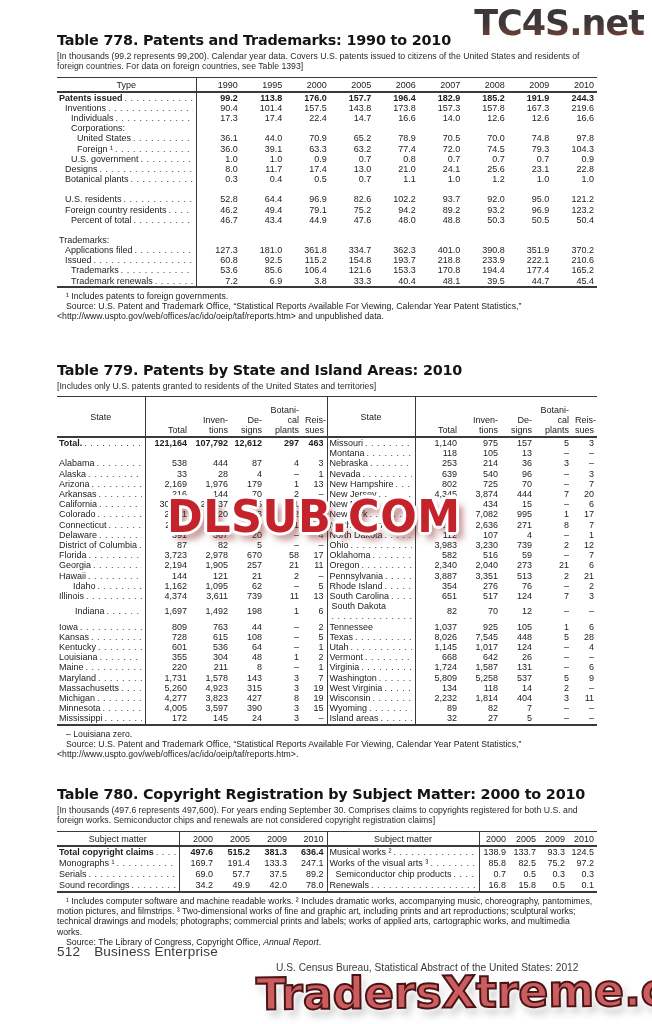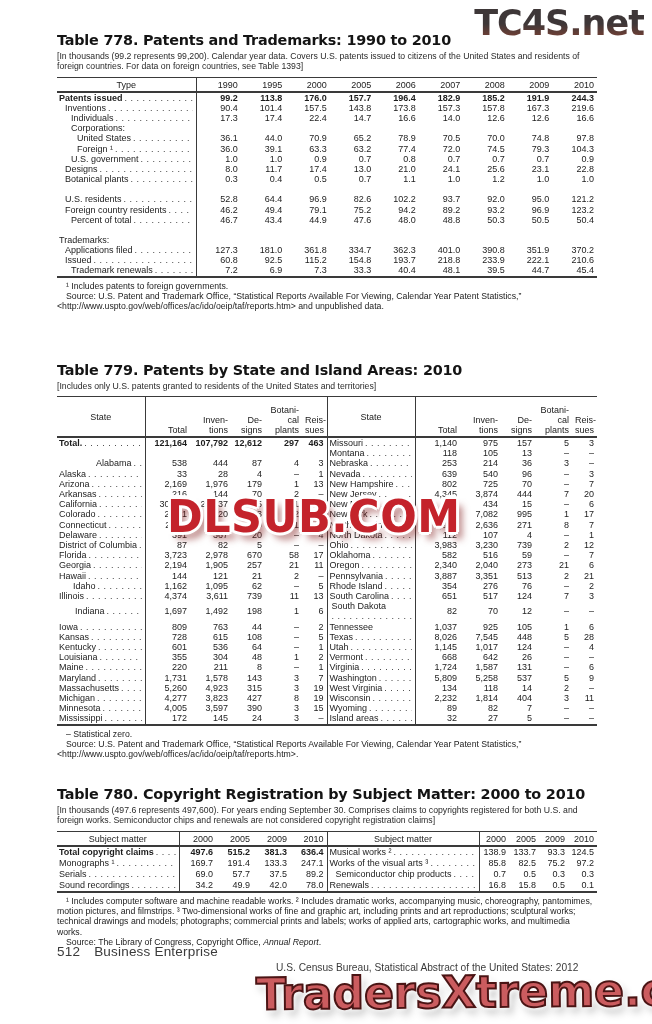--- a/index.html
+++ b/index.html
@@ -361,27 +361,44 @@
             <td class="num">154.8</td>
             <td class="num">193.7</td>
             <td class="num">218.8</td>
             <td class="num">233.9</td>
             <td class="num">222.1</td>
             <td class="num">210.6</td>
           </tr>
           <tr>
             <td class="vr">
               <div class="lbl" style="padding-left: 12px;">
+                <span class="txt">Trademarks</span>
+                <span class="dots"></span>
+              </div>
+            </td>
+            <td class="num">53.6</td>
+            <td class="num">85.6</td>
+            <td class="num">106.4</td>
+            <td class="num">121.6</td>
+            <td class="num">153.3</td>
+            <td class="num">170.8</td>
+            <td class="num">194.4</td>
+            <td class="num">177.4</td>
+            <td class="num">165.2</td>
+          </tr>
+          <tr>
+            <td class="vr">
+              <div class="lbl" style="padding-left: 12px;">
                 <span class="txt">Trademark renewals</span>
                 <span class="dots"></span>
               </div>
             </td>
             <td class="num">7.2</td>
             <td class="num">6.9</td>
-            <td class="num">7.3</td>
+            <td class="num">3.8</td>
             <td class="num">33.3</td>
             <td class="num">40.4</td>
             <td class="num">48.1</td>
             <td class="num">39.5</td>
             <td class="num">44.7</td>
             <td class="num">45.4</td>
           </tr>
         </tbody>
     </table>
     <div class="fnblock">
@@ -477,21 +494,21 @@
               </div>
             </td>
             <td class="num">118</td>
             <td class="num">105</td>
             <td class="num">13</td>
             <td class="num">–</td>
             <td class="num">–</td>
           </tr>
           <tr>
             <td class="vr">
-              <div class="lbl" style="padding-left: 0px; margin-left: 37px;">
+              <div class="lbl" style="padding-left: 0px;">
                 <span class="txt">Alabama</span>
                 <span class="dots"></span>
               </div>
             </td>
             <td class="num">538</td>
             <td class="num">444</td>
             <td class="num">87</td>
             <td class="num">4</td>
             <td class="num">3</td>
             <td class="vl vr">
@@ -1078,21 +1095,21 @@
             </td>
             <td class="num">32</td>
             <td class="num">27</td>
             <td class="num">5</td>
             <td class="num">–</td>
             <td class="num">–</td>
           </tr>
         </tbody>
     </table>
     <div class="fnblock">
-      <p class="fnote">– Statistical zero.</p>
+      <p class="fnote">– Louisiana zero.</p>
       <p class="fnote">Source: U.S. Patent and Trademark Office, “Statistical Reports Available For Viewing, Calendar Year Patent Statistics,” &lt;http://www.uspto.gov/web/offices/ac/ido/oeip/taf/reports.htm&gt;.</p>
     </div>
   </div>
 
   <div class="sec" style="top:786px;">
     <h2 class="tbl-title">Table 780. Copyright Registration by Subject Matter: 2000 to 2010</h2>
     <p class="tbl-note">[In thousands (497.6 represents 497,600). For years ending September 30. Comprises claims to copyrights registered for both U.S. and foreign works. Semiconductor chips and renewals are not considered copyright registration claims]</p>
     <table class="t780">
       <colgroup>
         <col style="width:122px;">

